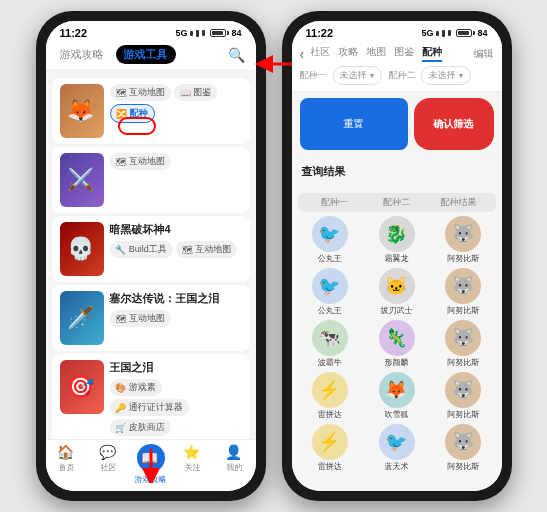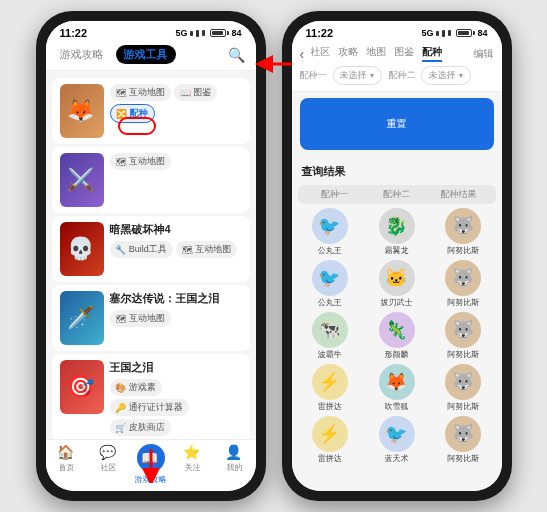--- a/index.html
+++ b/index.html
@@ -176,21 +176,21 @@
       cursor: pointer;
     }
     .btn-confirm {
       flex: 1; background: #e03030; color: #fff; border: none;
       border-radius: 16px; padding: 5px; font-size: 10px; font-weight: 700;
       cursor: pointer;
     }
 
     
     .results-section { flex: 1; overflow-y: auto; background: #f5f5f5; padding: 4px; }
-    .results-title { font-size: 11px; font-weight: 700; color: #222; margin: 4px 6px 6px; }
+    .results-title { font-size: 11px; font-weight: 700; color: #222; margin: 4px 6px 14px; }
     .results-header {
       display: flex; background: #e8e8e8; border-radius: 6px;
       padding: 3px 6px; margin: 0 2px 4px; font-size: 9px; color: #888;
     }
     .results-header span { flex: 1; text-align: center; }
     .result-row {
       display: flex; align-items: center; margin: 0 2px 4px;
       gap: 2px;
     }
     .result-cell {
@@ -395,20 +395,21 @@
         <span class="filter-label">配种二</span>
         <div class="filter-select">
           <span>未选择</span>
           <span class="arrow">▼</span>
         </div>
       </div>
     </div>
 
     <div class="breed-buttons">
       <button class="btn-reset">重置</button>
+      <button class="btn-confirm">确认筛选</button>
     </div>
 
     <div class="results-section">
       <div class="results-title">查询结果</div>
       <div class="results-header">
         <span>配种一</span>
         <span>配种二</span>
         <span>配种结果</span>
       </div>
 

